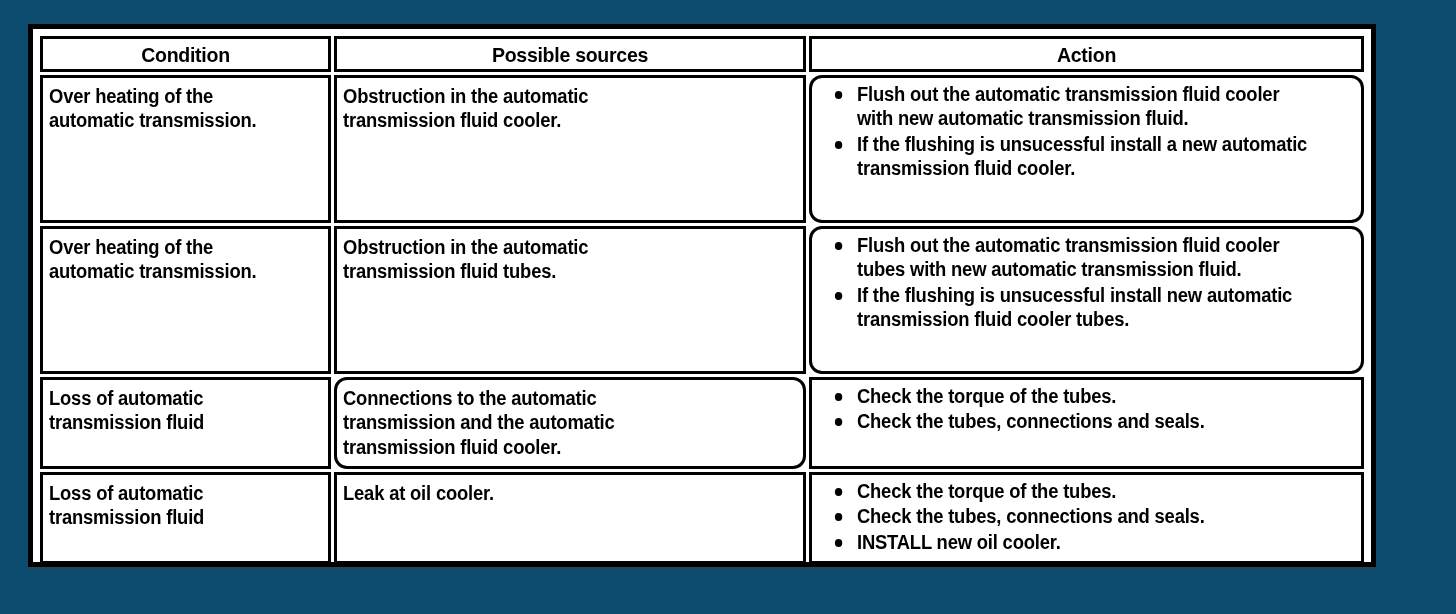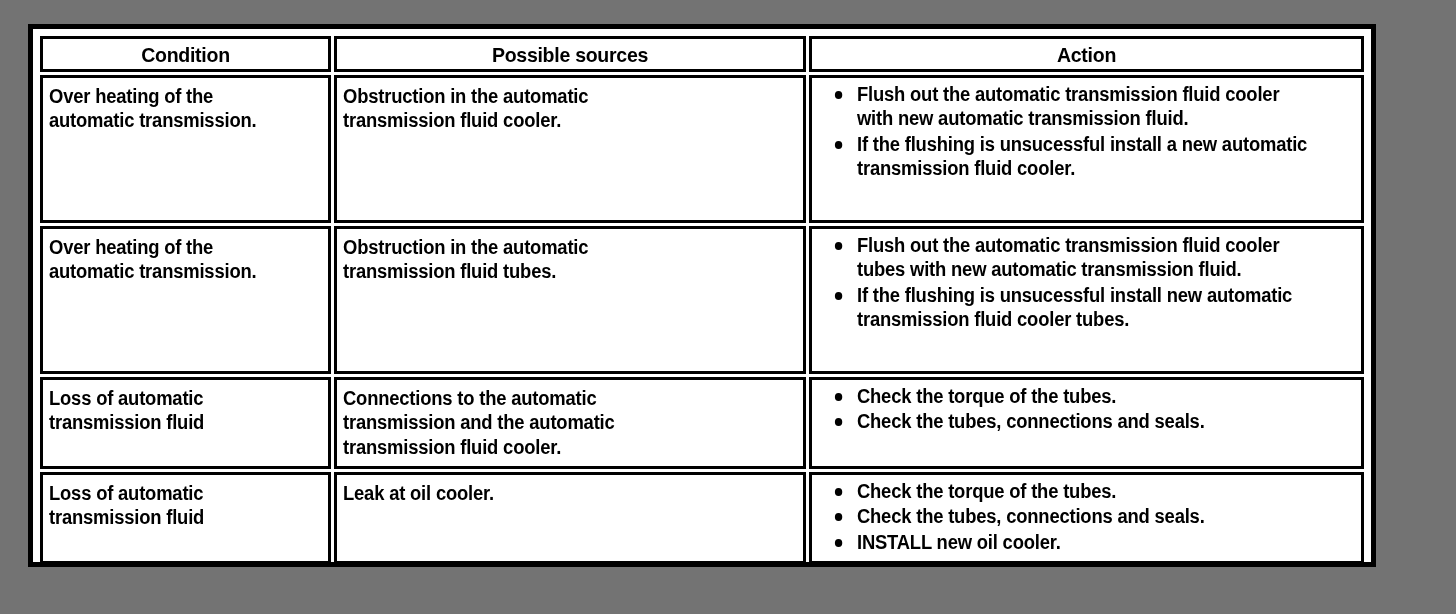--- a/index.html
+++ b/index.html
@@ -13,21 +13,21 @@
     height: 614px;
     font-family: "Liberation Sans", "DejaVu Sans", sans-serif;
     color: #000000;
     overflow: hidden;
   }
 
   .page {
     position: relative;
     width: 1456px;
     height: 614px;
-    background: #737373;
+    background: #0c4a6e;
   }
 
   
   .table-frame {
     position: absolute;
     left: 28px;
     top: 24px;
     width: 1348px;
     height: 543px;
     border: 5px solid #000000;
@@ -86,20 +86,21 @@
     transform-origin: left center;
     white-space: pre-line;
   }
 
   .cell-mid {
     vertical-align: middle;
     margin-left: 38px;
   }
   .cell-top {
     vertical-align: top;
+    border-radius: 13px;
   }
 
   
   ul.bullets {
     list-style: none;
     margin: 0;
     padding: 4px 6px 4px 10px;
   }
   ul.bullets li {
     position: relative;

